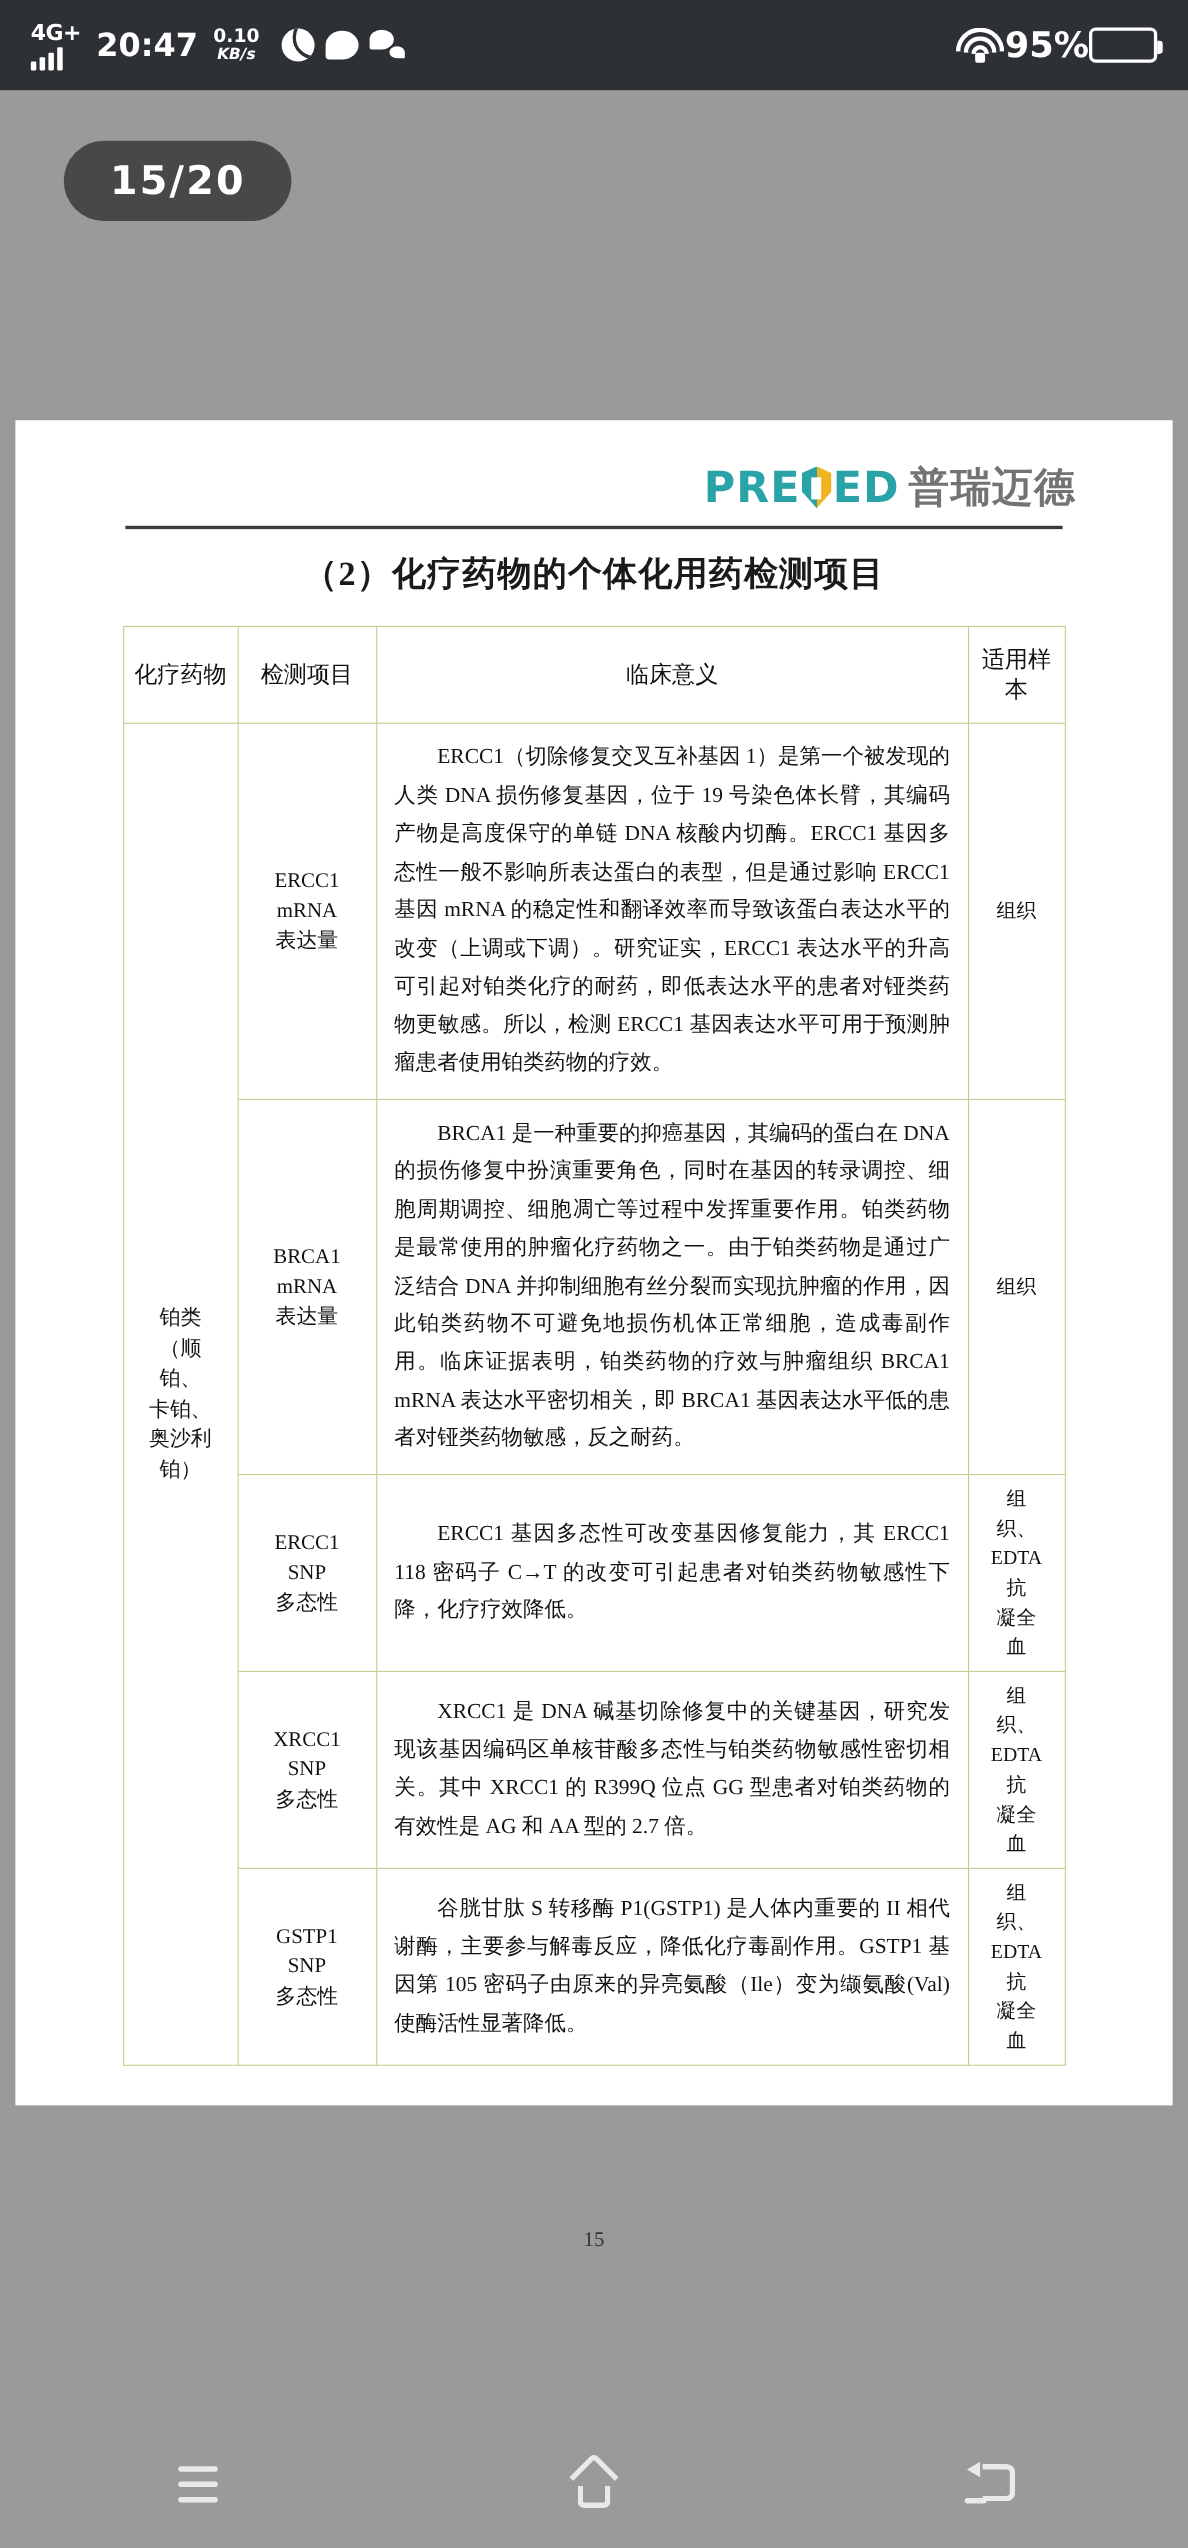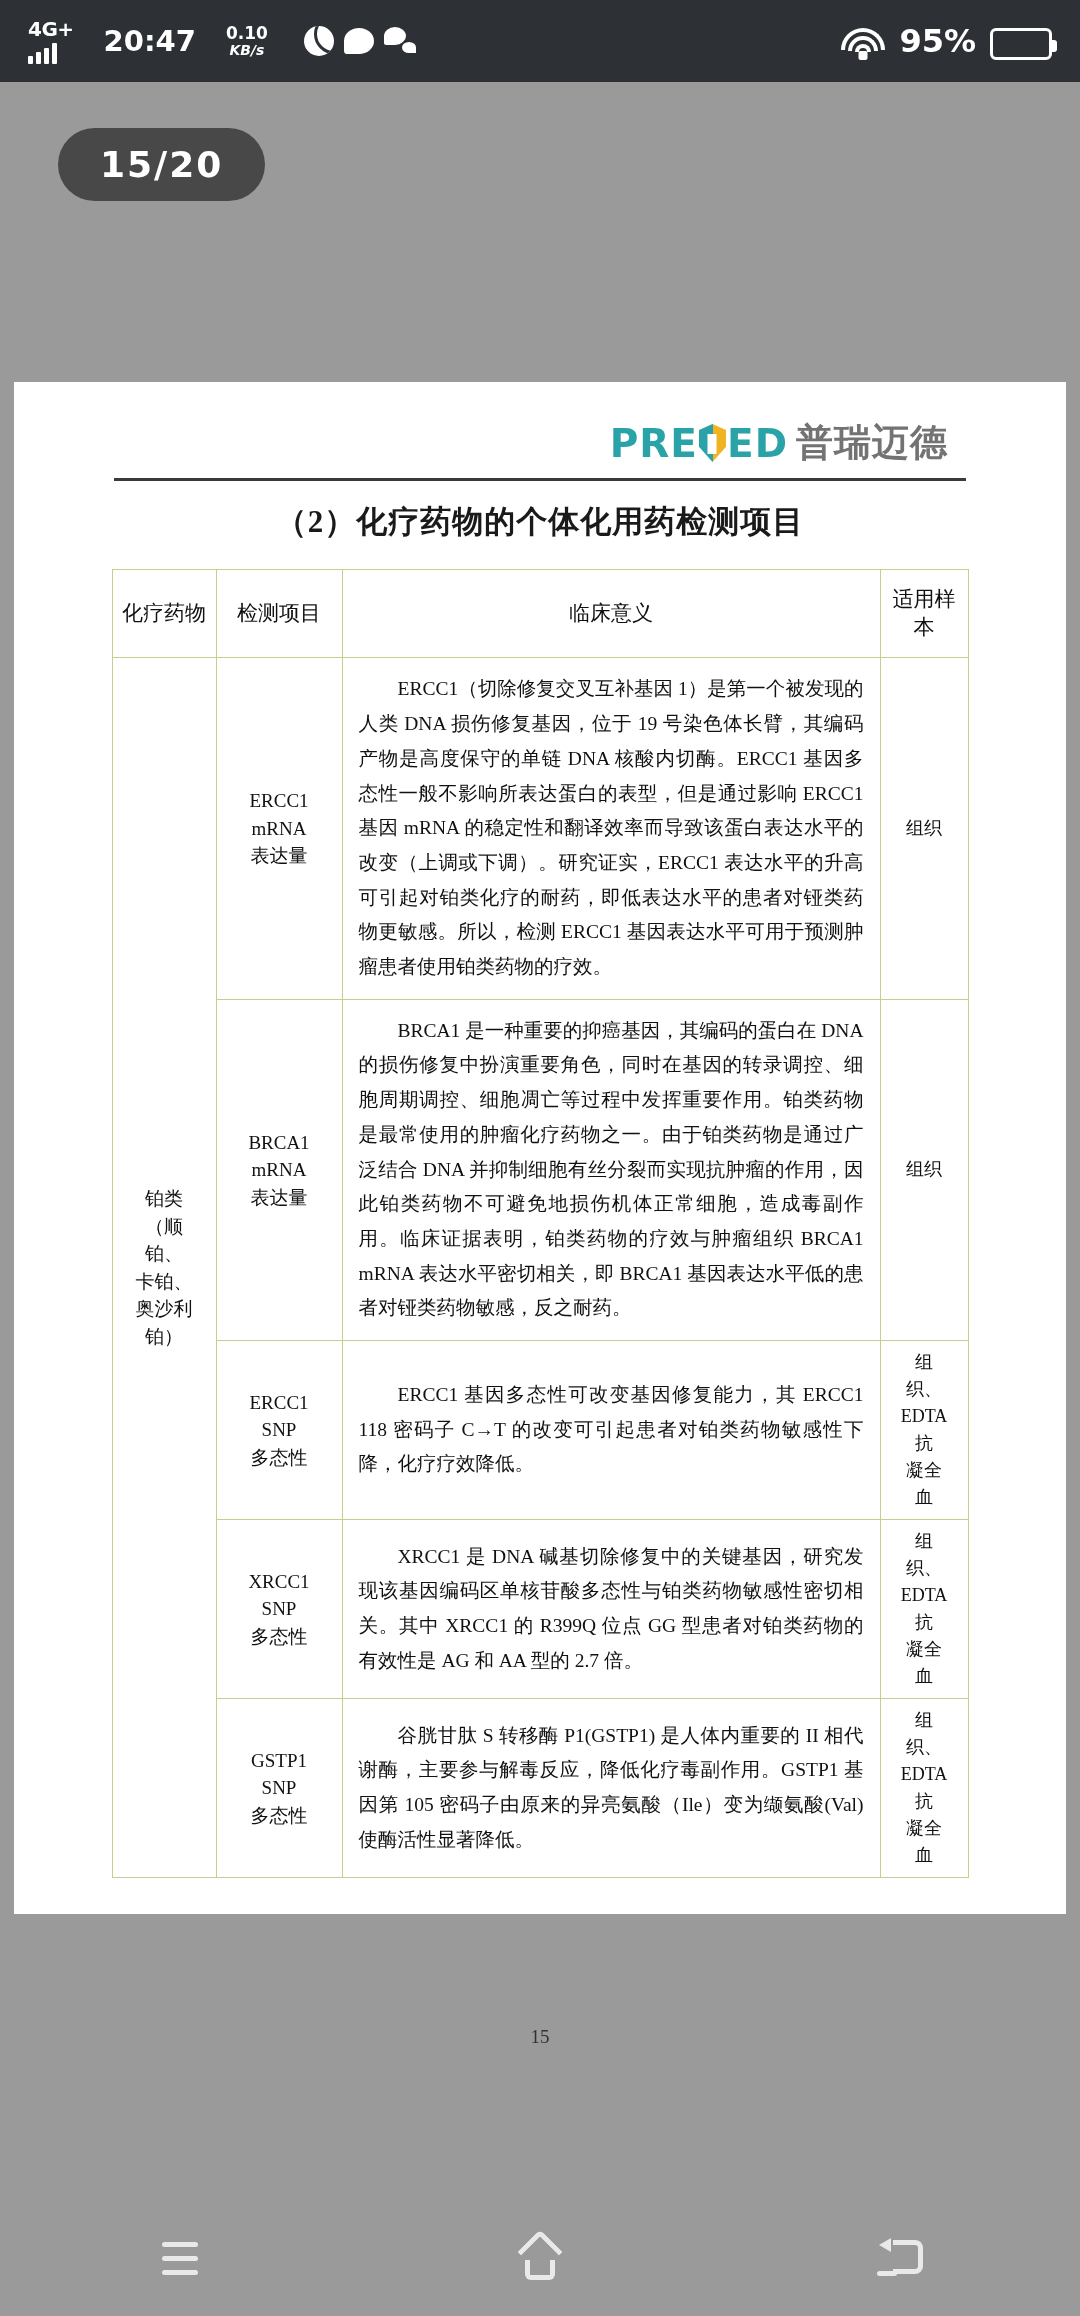--- a/index.html
+++ b/index.html
@@ -14,22 +14,22 @@
 
   
   .statusbar {
     position: absolute; top: 0; left: 0;
     width: 1080px; height: 82px;
     background: #2d3135;
     display: flex; align-items: center;
     padding: 0 28px;
     color: #ffffff;
   }
-  .sb-left { display: flex; align-items: center; gap: 30px; flex: 0 0 auto; }
-  .sb-right { display: flex; align-items: flex-end; gap: 14px; margin-left: auto; }
+  .sb-left { display: flex; align-items: center; gap: 14px; flex: 0 0 auto; }
+  .sb-right { display: flex; align-items: center; margin-left: auto; }
   .net-block { display: flex; flex-direction: column; align-items: flex-start; line-height: 1; }
   .net-label {
     font-family: "DejaVu Sans", sans-serif;
     font-size: 20px; font-weight: 700; letter-spacing: -0.5px;
   }
   .bars { display: flex; align-items: flex-end; gap: 3px; height: 22px; margin-top: 3px; }
   .bars i { display: block; width: 5px; background: #fff; border-radius: 1px; }
   .bars i:nth-child(1) { height: 8px; }
   .bars i:nth-child(2) { height: 12px; }
   .bars i:nth-child(3) { height: 16px; }
@@ -76,21 +76,21 @@
     font-family: "DejaVu Sans", sans-serif;
     font-size: 36px; font-weight: 700; letter-spacing: 2px;
   }
 
   
   .doc {
     position: absolute; left: 14px; top: 382px;
     width: 1052px; height: 1532px;
     background: #ffffff;
   }
-  .logo-row { display: flex; justify-content: flex-end; padding: 36px 118px 0 0; }
+  .logo-row { display: flex; justify-content: flex-end; padding: 36px 88px 0 0; }
   .logo {
     display: flex; align-items: center; gap: 8px;
     font-family: "DejaVu Sans", sans-serif;
     font-weight: 800;
   }
   .logo .en { font-size: 39px; color: #2aa3a8; letter-spacing: 1px; display: flex; align-items: center; }
   .logo .shield {
     display: inline-block; width: 27px; height: 38px; margin: 0 1px;
     background: linear-gradient(90deg, #2aa3a8 0 50%, #f0b323 50% 100%);
     clip-path: polygon(50% 0, 100% 16%, 100% 60%, 50% 100%, 0 60%, 0 16%);

